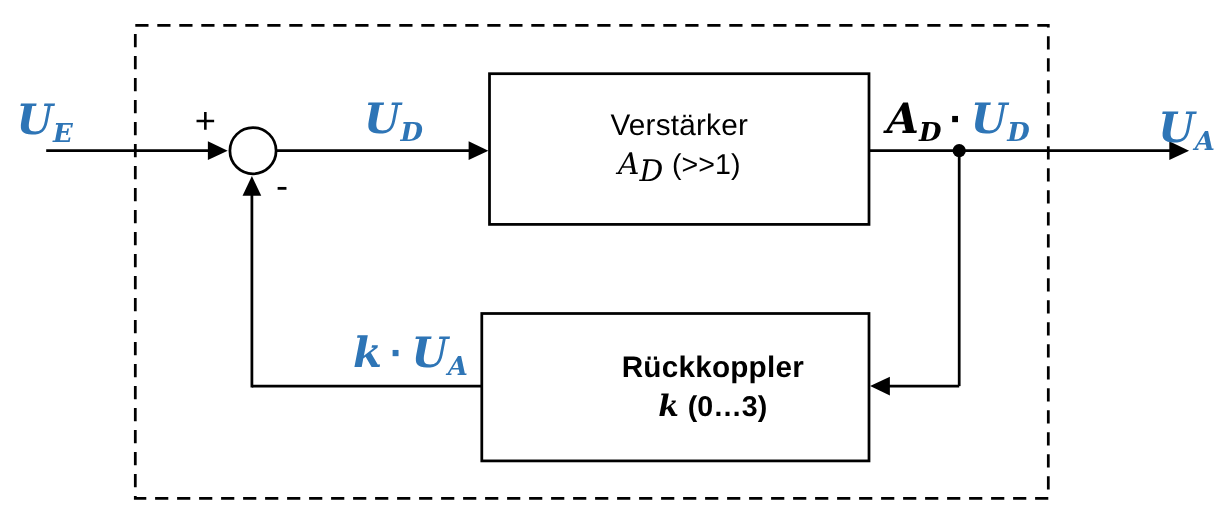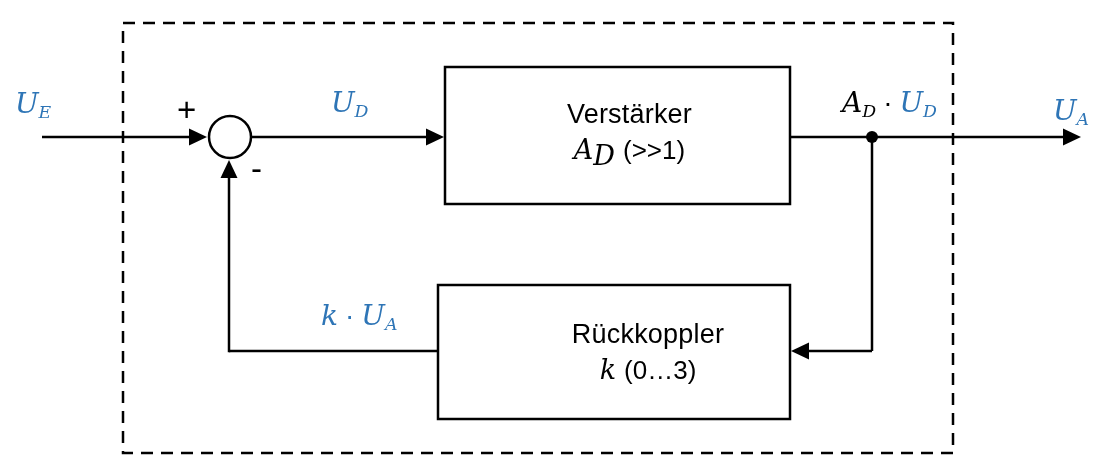--- a/index.html
+++ b/index.html
@@ -11,33 +11,34 @@
     font-family: "Liberation Sans", sans-serif;
     overflow: hidden;
   }
   .stage svg { position: absolute; left: 0; top: 0; }
 
   
   .mlabel {
     position: absolute;
     font-family: "DejaVu Serif", serif;
     font-style: italic;
-    font-size: 28px;
+    font-size: 38px;
     line-height: 1;
     color: #2E75B6;
     white-space: nowrap;
+    font-weight: bold;
   }
   .mlabel sub {
     font-size: 0.62em;
     font-style: italic;
     line-height: 0;
     vertical-align: -0.3em;
   }
   .mlabel .op { font-style: normal; font-family: "Liberation Sans", sans-serif; padding: 0 7px; }
-  .black { color: #000000; margin-left: 36px; }
+  .black { color: #000000; }
   .blue  { color: #2E75B6; }
 
   
   .sign {
     position: absolute;
     color: #000;
     font-family: "Liberation Sans", sans-serif;
     font-size: 33px;
     line-height: 1;
   }
@@ -101,23 +102,23 @@
   <div class="mlabel" style="left:15px; top:90px;"><span>U</span><sub>E</sub></div>
 
   <div class="mlabel" style="left:331px; top:89px;"><span>U</span><sub>D</sub></div>
 
   <div class="mlabel black" style="left:806px; top:89px;"><span>A</span><sub>D</sub><span class="op">·</span><span class="blue">U</span><sub class="blue">D</sub></div>
 
   <div class="mlabel" style="left:1053px; top:97px;"><span>U</span><sub>A</sub></div>
 
   <div class="mlabel" style="left:321px; top:302px;"><span>k</span><span class="op blue">·</span><span>U</span><sub>A</sub></div>
 
-  <div class="boxtext" style="left:445px; top:67px; width:345px; height:137px;padding-left:12px;">
+  <div class="boxtext" style="left:445px; top:67px; width:345px; height:137px;">
     <div class="boxtitle">Verstärker</div>
     <div class="boxmath"><span class="sym">A</span><sub class="sym">D</sub><span class="note">(&gt;&gt;1)</span></div>
   </div>
 
-  <div class="boxtext" style="left:438px; top:285px; width:420px; height:134px;">
+  <div class="boxtext" style="left:438px; top:285px; width:420px; height:134px;font-weight:bold;">
     <div class="boxtitle">Rückkoppler</div>
     <div class="boxmath"><span class="sym">k</span><span class="note">(0…3)</span></div>
   </div>
 
 </div>
 
 </body></html>

